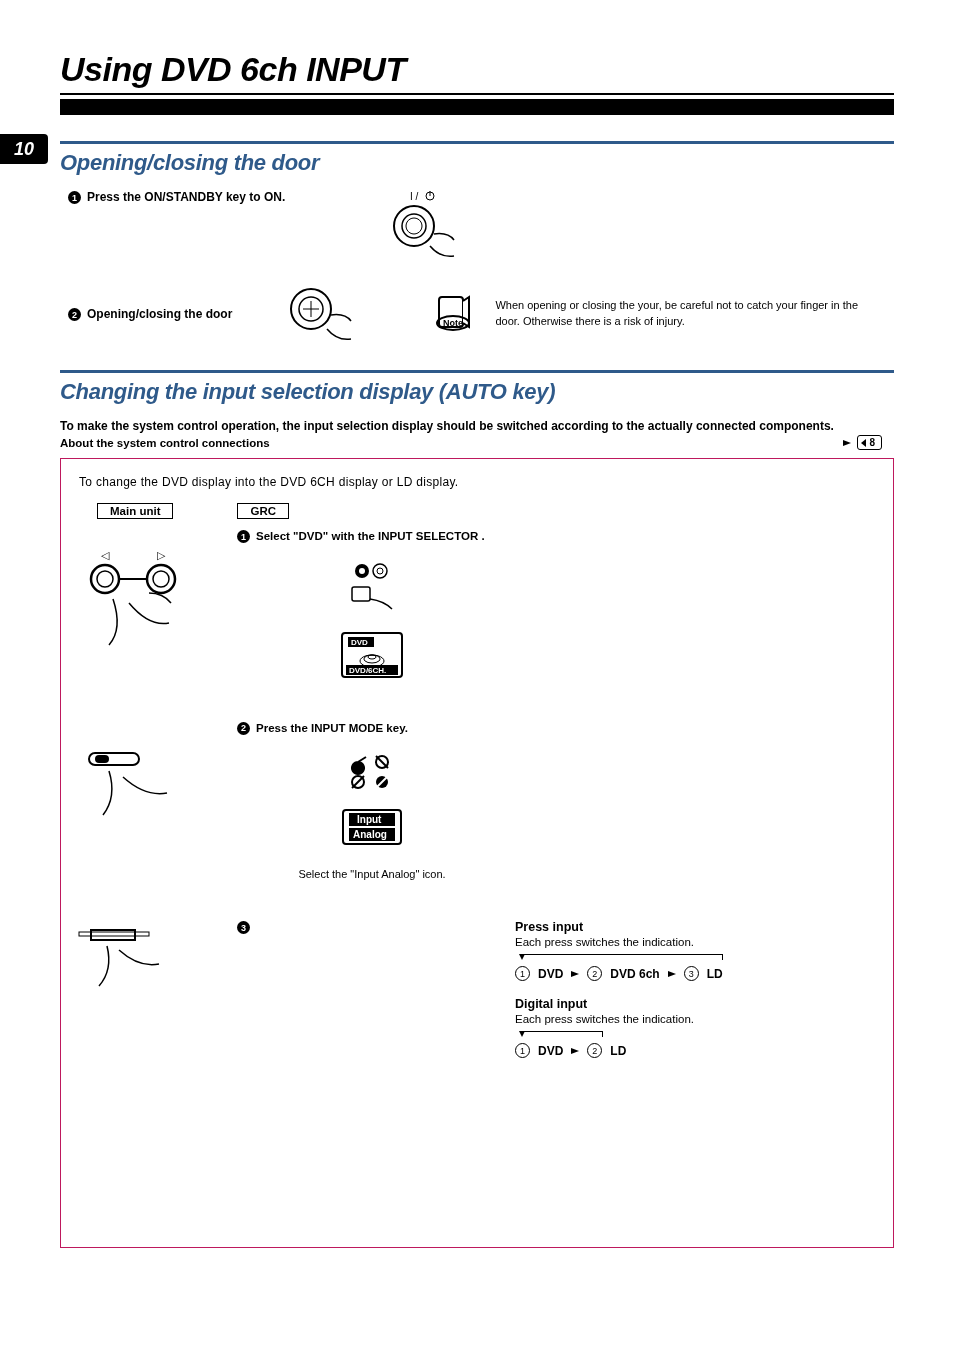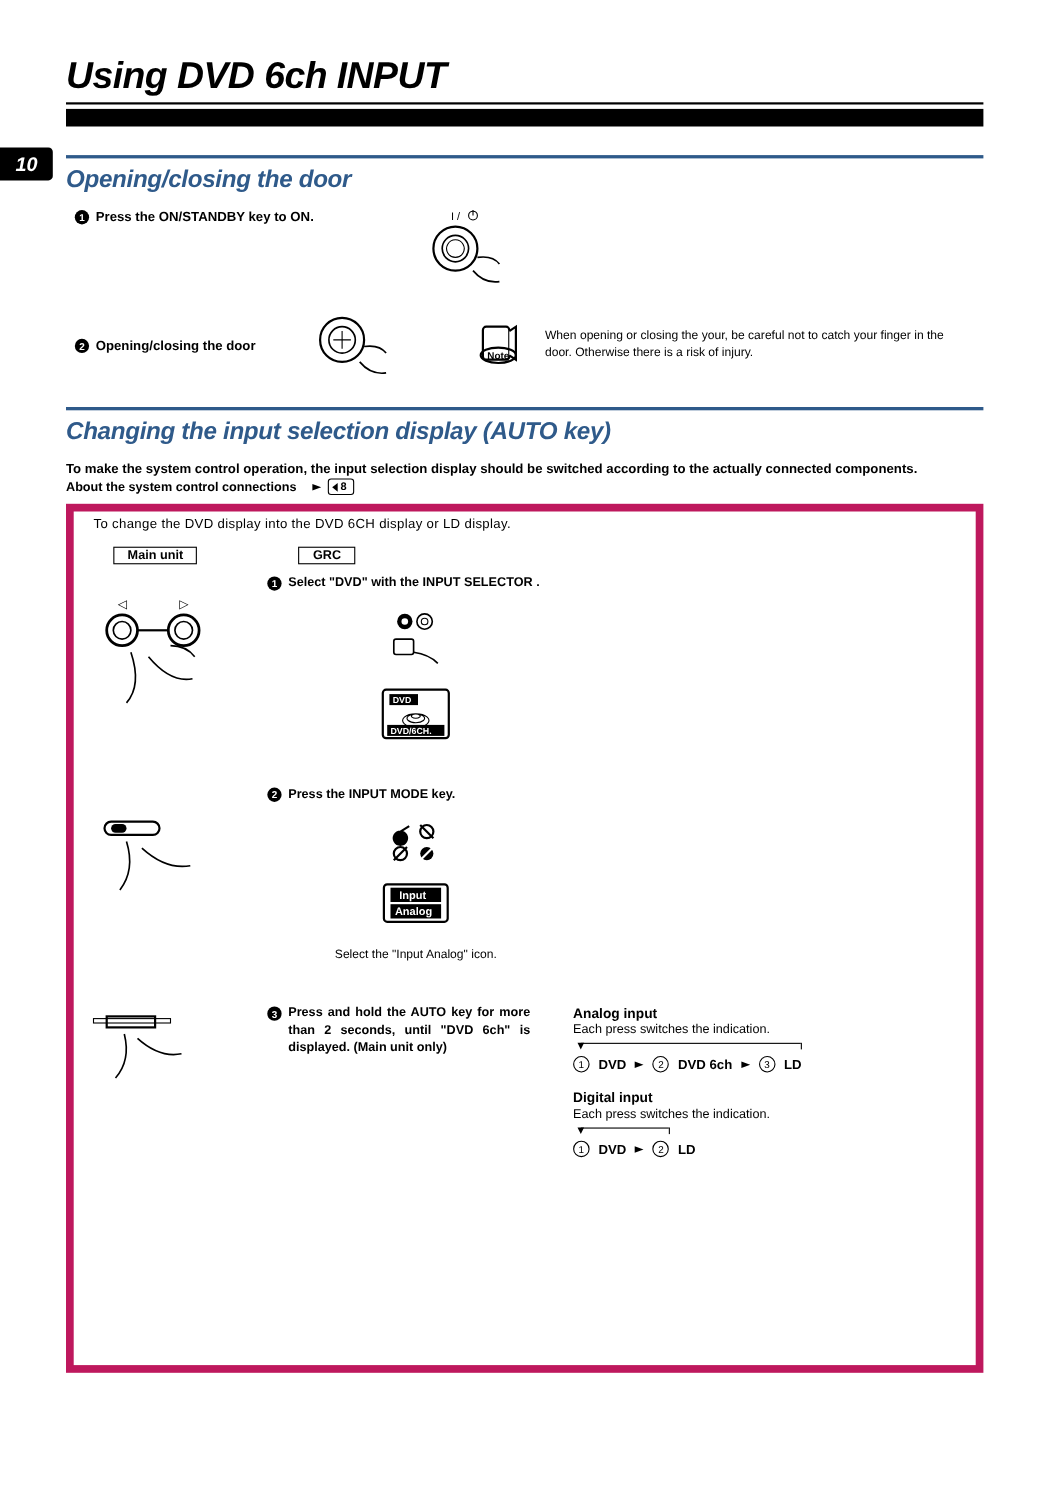--- a/index.html
+++ b/index.html
@@ -111,49 +111,50 @@
     font-size: 12px;
     font-weight: bold;
     margin: 6px 0 2px 0;
   }
   .about-line {
     font-size: 11.5px;
     font-weight: bold;
     display: flex;
     align-items: center;
     gap: 14px;
+    justify-content: space-between;
   }
   .page-ref {
     display: inline-flex;
     align-items: center;
     border: 1px solid #000;
     border-radius: 3px;
     padding: 0 6px 0 3px;
     font-size: 10px;
     height: 13px;
     gap: 3px;
   }
   .page-ref::before { content: ""; width:0;height:0;border-top:4px solid transparent;border-bottom:4px solid transparent;border-right:5px solid #000; }
   .arrow-before { display:inline-block; width:0;height:0;border-top:3px solid transparent;border-bottom:3px solid transparent;border-left:8px solid #000; margin-right:2px; vertical-align:middle;}
   .big-box {
-    border: 7px solid #be185d;
+    border: 1px solid #be185d;
     margin: 8px 10px 0 60px;
-    padding: 4px 18px 40px 18px;
+    padding: 16px 18px 40px 18px;
     min-height: 790px;
     box-sizing: border-box;
   }
   .box-intro { font-size: 12px; letter-spacing: 0.3px; }
   .label-box {
     display: inline-block;
     border: 1px solid #000;
     padding: 1px 12px;
     font-size: 11.5px;
     font-weight: bold;
   }
-  .label-row { margin: 14px 0 10px 0; display:flex; gap: 92px; padding-left: 18px; }
+  .label-row { margin: 14px 0 10px 0; display:flex; gap: 64px; padding-left: 18px; }
   .inner-grid {
     display: grid;
     grid-template-columns: 150px 270px 1fr;
     column-gap: 8px;
   }
   .sub-step {
     font-size: 11.5px;
     font-weight: bold;
     display: flex;
     gap: 6px;
@@ -353,25 +354,24 @@
         <svg width="110" height="80" viewBox="0 0 110 80">
           <rect x="12" y="6" width="44" height="10" fill="none" stroke="#000" stroke-width="2"></rect>
           <rect x="0" y="8" width="70" height="4" fill="none" stroke="#000" stroke-width="1"></rect>
           <path d="M28 22 q6 24 -8 40" fill="none" stroke="#000" stroke-width="1.5"></path>
           <path d="M40 26 q20 18 40 14" fill="none" stroke="#000" stroke-width="1.5"></path>
         </svg>
       </div>
       <div>
         <div class="sub-step" style="align-items:flex-start;">
           <span class="step-bullet">3</span>
-          <span class="text" style="text-align:justify; width:220px;">Press and hold the AUTO key for more than 2 seconds, until "DVD 6ch" is displayed. (Main unit only)</span>
         </div>
       </div>
       <div class="right-block">
-        <h4>Analog input</h4>
+        <h4>Press input</h4>
         <div class="desc">Each press switches the indication.</div>
         <div class="loop-back" style="width:220px;">
           <span class="loop-tick-l" style="left:4px;"></span>
           <span class="loop-line" style="left:7px; width:200px;"></span>
           <span class="loop-tick-r" style="left:207px;"></span>
         </div>
         <div class="seq">
           <span class="circled">1</span>
           <b>DVD</b>
           <span class="seq-arrow"></span>

